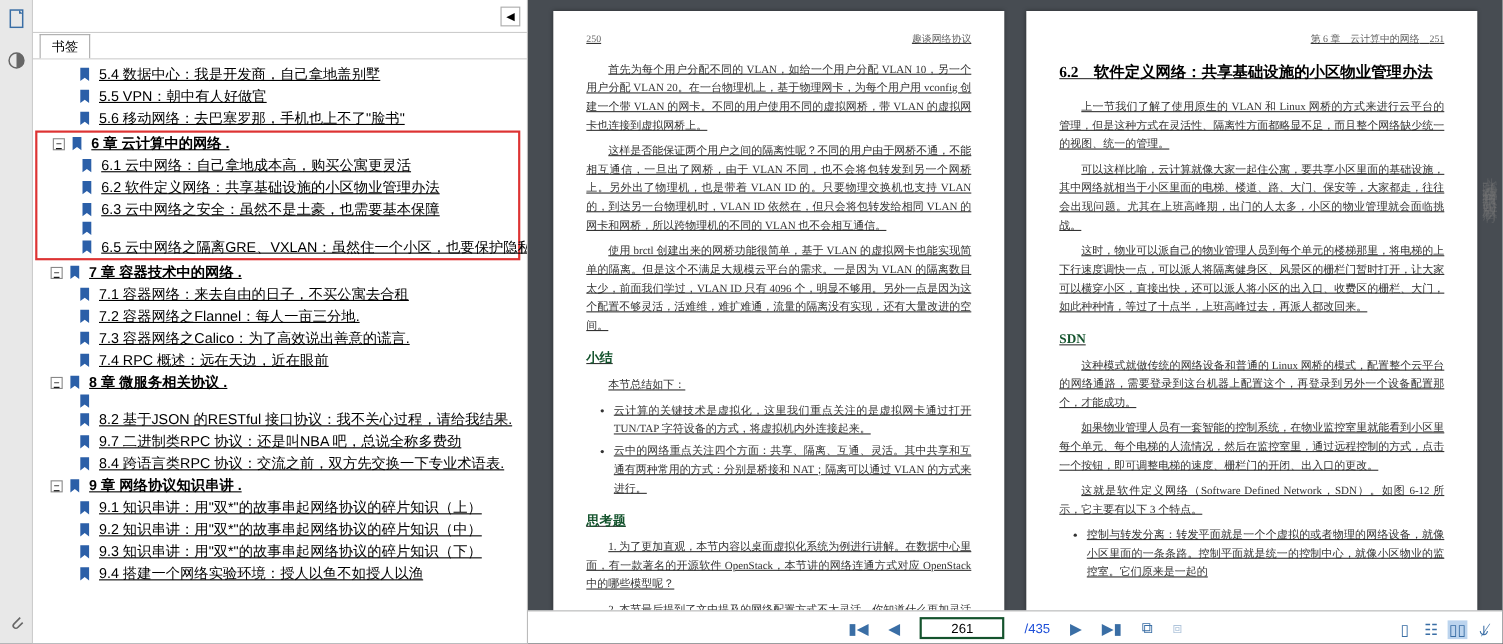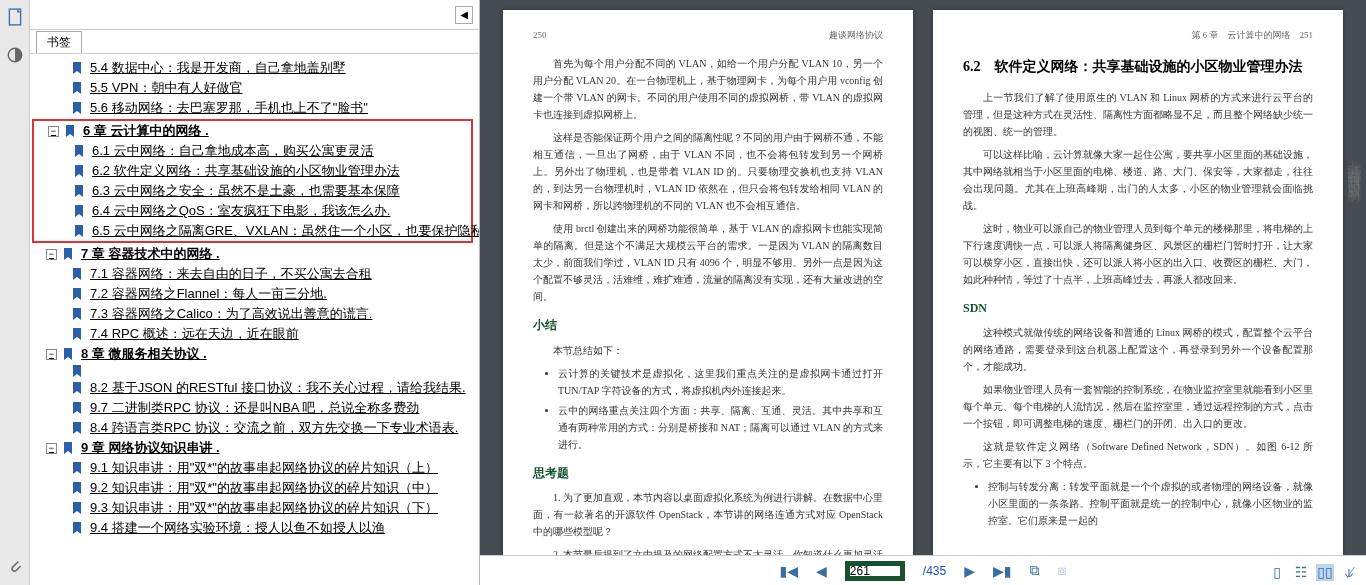--- a/index.html
+++ b/index.html
@@ -15,31 +15,31 @@
 .tree { flex: 1; overflow: auto; font-size: 13px; padding: 4px 6px 4px 2px; line-height: 20px; }
 .node { display: flex; align-items: center; white-space: nowrap; padding: 0 2px; text-decoration: underline; }
 .indent0 { padding-left: 14px; }
 .indent1 { padding-left: 38px; }
 .expander { width: 11px; height: 11px; border: 1px solid #888; font-size: 9px; display: inline-flex; align-items: center; justify-content: center; margin-right: 4px; color: #555; flex-shrink: 0; }
 .bmk { width: 14px; height: 14px; margin-right: 6px; flex-shrink: 0; }
 .bmk svg { width: 14px; height: 14px; }
 .chapter { font-weight: bold; color: #000; }
 .hl-group { border: 2px solid #d33; margin: 1px 0; }
 .content { flex: 1; background: #474c52; position: relative; display: flex; justify-content: center; gap: 20px; padding-top: 10px; overflow: hidden; }
-.page { width: 410px; height: 545px; background: #fff; box-shadow: 0 0 4px rgba(0,0,0,.4); padding: 18px 30px; font-size: 10px; color: #333; line-height: 1.7; overflow: hidden; font-family: SimSun, serif; }
+.page { width: 410px; height: 545px; background: #fff; box-shadow: 0 0 4px rgba(0,0,0,.4); padding: 18px 30px; font-size: 10px; color: #333; line-height: 1.7; overflow: hidden; font-family: SimSun, serif; text-decoration: underline; }
 .page-hdr { display: flex; justify-content: space-between; font-size: 9px; color: #666; margin-bottom: 12px; }
 .page h2 { font-size: 14px; margin: 8px 0 10px; color: #000; font-weight: bold; }
 .page h3 { font-size: 12px; margin: 10px 0 6px; color: #14532d; font-weight: bold; }
 .page p { margin-bottom: 6px; text-indent: 2em; text-align: justify; }
 .page ul { list-style: disc; margin: 4px 0 6px 2.5em; }
 .page ul li { margin-bottom: 3px; text-align: justify; }
 .watermark { position: absolute; right: 2px; top: 150px; writing-mode: vertical-rl; color: rgba(120,120,120,.35); font-size: 14px; letter-spacing: 2px; pointer-events: none; }
 .pager { position: absolute; left: 0; right: 0; bottom: 0; height: 30px; background: #fff; border-top: 1px solid #ccc; display: flex; align-items: center; justify-content: center; gap: 18px; font-size: 12px; color: #3a6ea5; }
 .pager .pbtn { cursor: pointer; font-size: 14px; }
-.pager input { width: 60px; height: 20px; border: 5px solid #14532d; text-align: left; font-size: 12px; }
+.pager input { width: 77px; height: 20px; border: 2px solid #14532d; text-align: center; font-size: 12px; }
 .view-tools { position: absolute; right: 8px; bottom: 4px; display: flex; gap: 6px; color: #3a6ea5; font-size: 14px; }
 .view-tools span { cursor: pointer; width: 18px; text-align: center; }
 .view-tools .active { background: #bcd4ee; }
 .pgcount { color: #1d4ed8; }
 </style>
 </head>
 <body>
 
 <div class="app">
   <div class="toolbar-left">
@@ -111,21 +111,20 @@
           <div class="node indent1">
             <span class="bmk"><svg viewBox="0 0 14 14">
                 <path d="M3 1 L11 1 L11 13 L7 10 L3 13 Z" fill="#2b5fa8"></path>
               </svg></span>
             <span>6.3 云中网络之安全：虽然不是土豪，也需要基本保障</span>
           </div>
           <div class="node indent1">
             <span class="bmk"><svg viewBox="0 0 14 14">
                 <path d="M3 1 L11 1 L11 13 L7 10 L3 13 Z" fill="#2b5fa8"></path>
               </svg></span>
-            <span>6.4 云中网络之QoS：室友疯狂下电影，我该怎么办.</span>
           </div>
           <div class="node indent1">
             <span class="bmk"><svg viewBox="0 0 14 14">
                 <path d="M3 1 L11 1 L11 13 L7 10 L3 13 Z" fill="#2b5fa8"></path>
               </svg></span>
             <span>6.5 云中网络之隔离GRE、VXLAN：虽然住一个小区，也要保护隐私</span>
           </div>
         </div>
         <div class="node indent0 chapter">
           <span class="expander">−</span>

